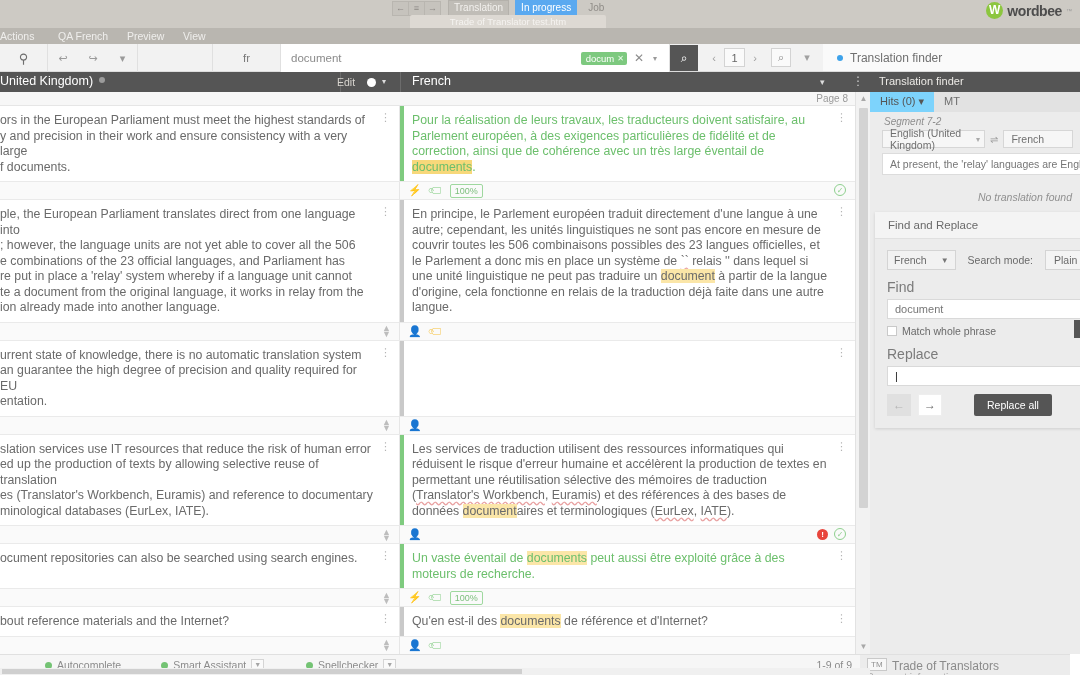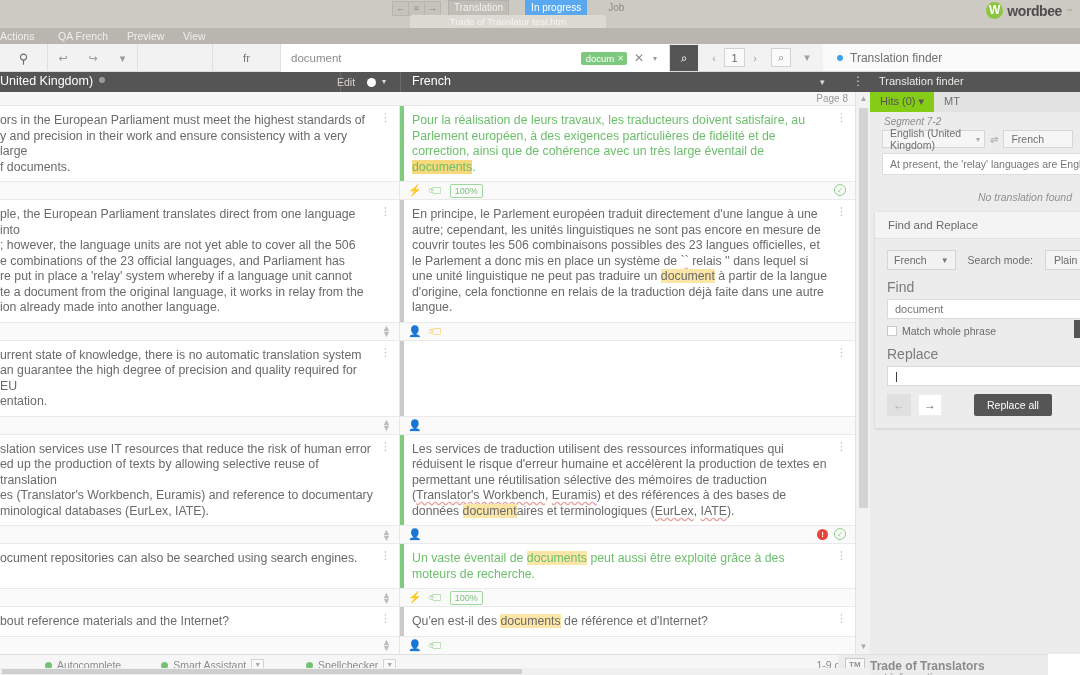--- a/index.html
+++ b/index.html
@@ -20,21 +20,21 @@
   }
   .chrome-navgroup {
     position: absolute; top: 0; left: 392px; display: flex; align-items: center; height: 16px;
   }
   .navbtn {
     width: 17px; height: 15px; border: 1px solid #b9b6b0; background: #c6c3bd;
     color: #8d8a85; font-size: 9px; line-height: 13px; text-align: center;
     margin-right: -1px;
   }
   .chrome-tabs {
-    position: absolute; top: 0px; left: 448px; display: flex; align-items: center; gap: 16px;
+    position: absolute; top: 0px; left: 448px; display: flex; align-items: center; gap: 6px;
     height: 16px; font-size: 10px;
   }
   .chrome-tab {
     padding: 1px 5px; color: #f3f1ee; background: #c0bdb7; border: 1px solid #b4b1ab;
     line-height: 12px;
   }
   .chrome-tab.active { background: #5aa9f0; border-color: #5aa9f0; color: #fff; }
   .chrome-tab.plain { background: transparent; border: none; color: #908d88; }
   .doc-tab {
     position: absolute; top: 15px; left: 410px; width: 196px; height: 13px;
@@ -197,21 +197,21 @@
   .grid-sb .arr { position: absolute; left: 0; width: 15px; text-align: center; color: #a8a8a8;
     font-size: 8px; }
 
   
   .rpanel {
     position: absolute; top: 92px; left: 870px; width: 210px; height: 562px;
     background: #ececec;
   }
   .rtabs { display: flex; height: 20px; background: #e2e2e2; }
   .rtab { padding: 3px 10px 0 10px; font-size: 11px; color: #6e6e6e; }
-  .rtab.active { background: #84cc16; color: #555; }
+  .rtab.active { background: #7dd3fc; color: #555; }
   .seglabel { font-size: 10px; font-style: italic; color: #8e8e8e; padding: 4px 0 3px 14px; }
   .langrow { display: flex; align-items: center; gap: 5px; padding: 0 0 0 12px; }
   .selbox {
     background: #f6f6f6; border: 1px solid #d6d6d6; font-size: 10.5px; color: #6f6f6f;
     padding: 2px 4px 2px 7px; display: flex; align-items: center; gap: 10px; height: 18px;
   }
   .selbox .cv { font-size: 8px; color: #aaa; }
   .swapic { color: #9b9b9b; font-size: 10px; }
   .srcbox {
     margin: 5px 0 0 12px; background: #fff; border: 1px solid #dcdcdc; height: 22px;
@@ -256,22 +256,22 @@
     position: absolute; top: 654px; left: 0; width: 870px; height: 21px;
     background: #f6f6f6; border-top: 1px solid #e0e0e0;
     display: flex; align-items: center;
   }
   .bitem { display: flex; align-items: center; gap: 5px; font-size: 10.5px; color: #8b8b8b; }
   .gdot { width: 7px; height: 7px; border-radius: 50%; background: #74c374; }
   .minibox { border: 1px solid #d5d5d5; background: #fafafa; color: #a6a6a6; font-size: 7px;
     padding: 0 2px; line-height: 10px; }
   .count { position: absolute; right: 18px; top: 4px; font-size: 10.5px; color: #8b8b8b; }
   .botright {
-    position: absolute; top: 654px; left: 838px; width: 210px; height: 21px;
-    background: #ececec; border-top: 1px solid #e0e0e0; font-weight: bold;
+    position: absolute; top: 654px; left: 860px; width: 210px; height: 21px;
+    background: #ececec; border-top: 1px solid #e0e0e0;
   }
   .tmtag { position: absolute; left: 7px; top: 3px; border: 1px solid #c9c9c9; background: #f7f7f7;
     color: #919191; font-size: 8px; padding: 1px 3px; }
   .tmtxt { position: absolute; left: 32px; top: 4px; font-size: 12px; color: #8b8b8b; }
   .seginfo { position: absolute; left: 7px; top: 17px; font-size: 10px; color: #a8a8a8; }
   .hsb { position: absolute; left: 0; top: 668px; width: 870px; height: 7px; background: #f0f0f0; }
   .hsb .th { position: absolute; left: 2px; top: 1px; width: 520px; height: 5px; background: #cfcfcf; }
 </style>
 </head>
 <body>

